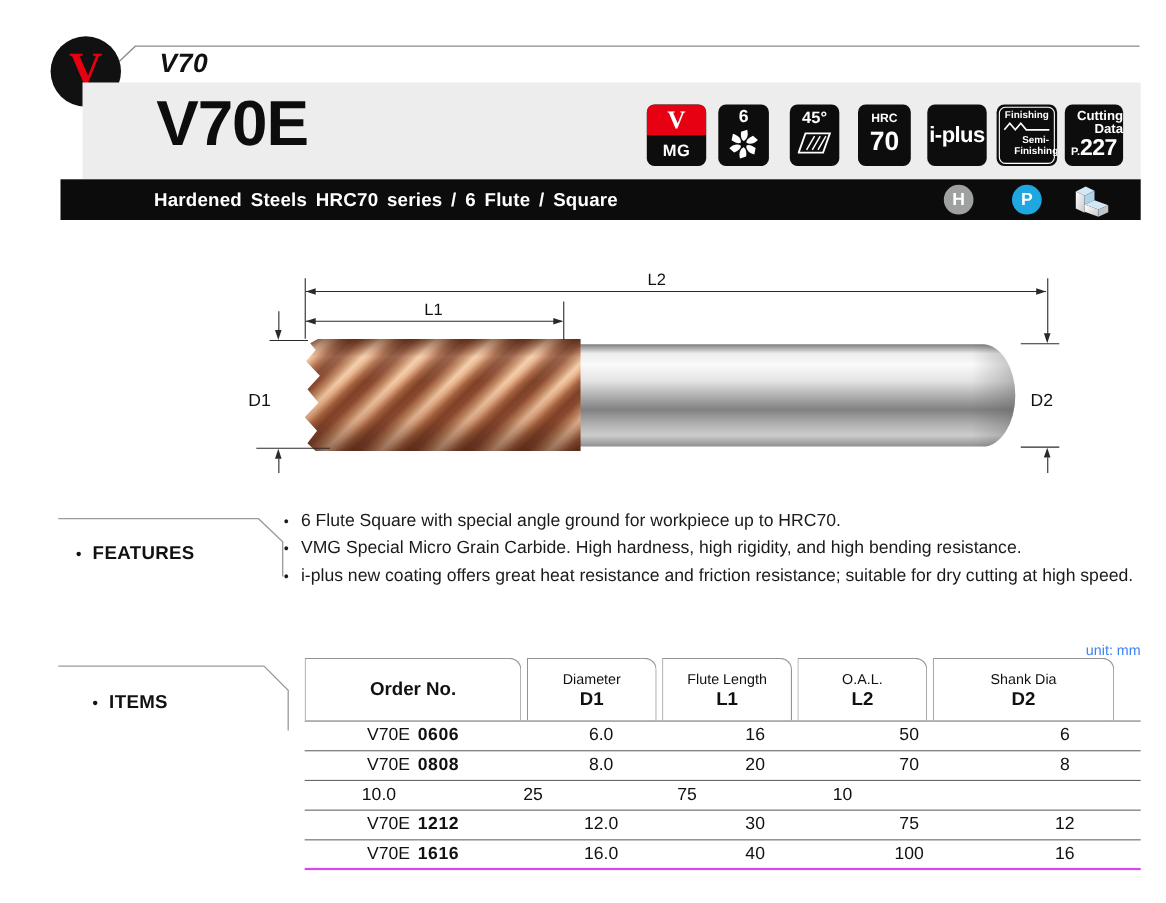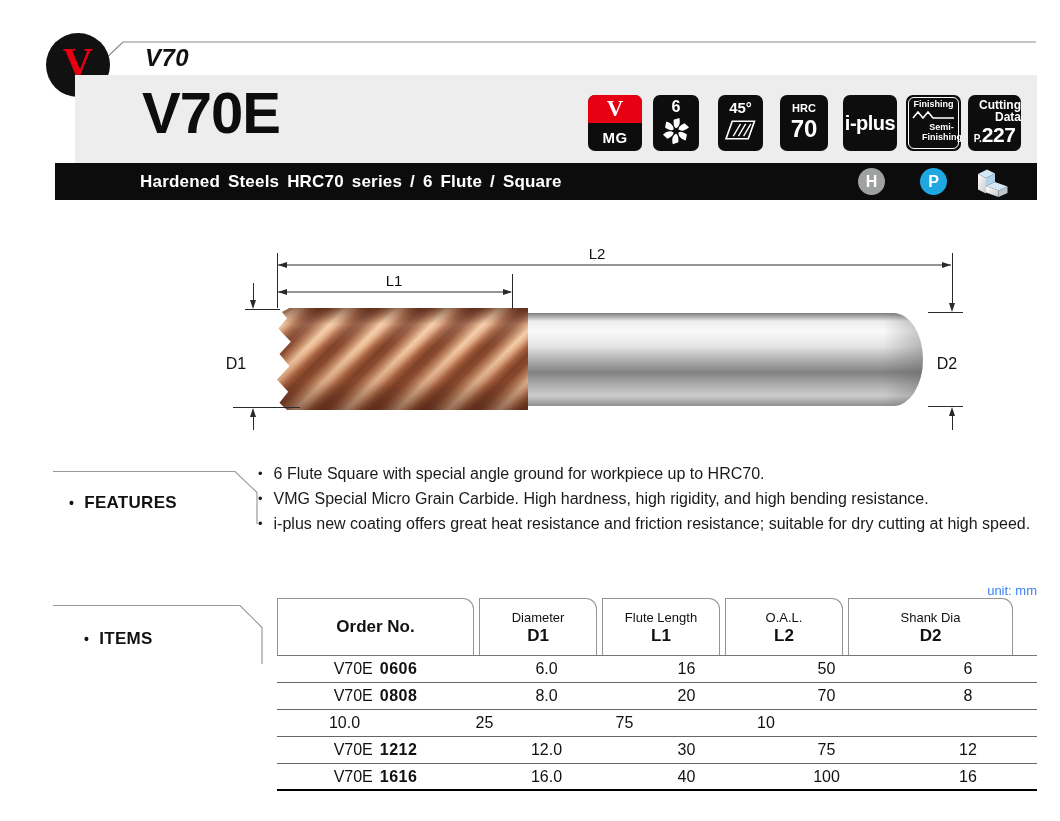--- a/index.html
+++ b/index.html
@@ -89,21 +89,21 @@
   .items-table { position:absolute; left:277px; top:598px; width:760px; font-size:16px; color:#111; }
   .thead { display:flex; height:58px; border-bottom:1px solid #777; }
   .tab-cell { border:1px solid #949494; border-bottom:none; border-top-right-radius:11px;
     height:57px; display:flex; flex-direction:column; align-items:center; justify-content:center; }
   .tc-order { width:197px; margin-right:5px; font-weight:bold; font-size:17px; }
   .tc-col { width:118px; margin-right:5px; }
   .tc-col:last-child { width:165px; margin-right:0; }
   .tc-col .small { font-size:13px; line-height:17px; }
   .tc-col .sym { font-weight:bold; font-size:17px; line-height:20px; }
   .trow { display:flex; height:27px; align-items:center; border-bottom:1px solid #666; }
-  .trow:last-child { border-bottom:2px solid #000000;justify-content:center; }
+  .trow:last-child { border-bottom:2px solid #d946ef;justify-content:center; }
   .td { text-align:center; }
   .td-order { width:197px; margin-right:5px; }
   .td-col { width:135px; margin-right:5px; }
   .td-col:last-child { width:138px; margin-right:0; }
   .td-order .code { font-weight:bold; margin-left:7px; letter-spacing:0.5px; }
 </style>
 </head>
 <body>
 
 <div class="page">

